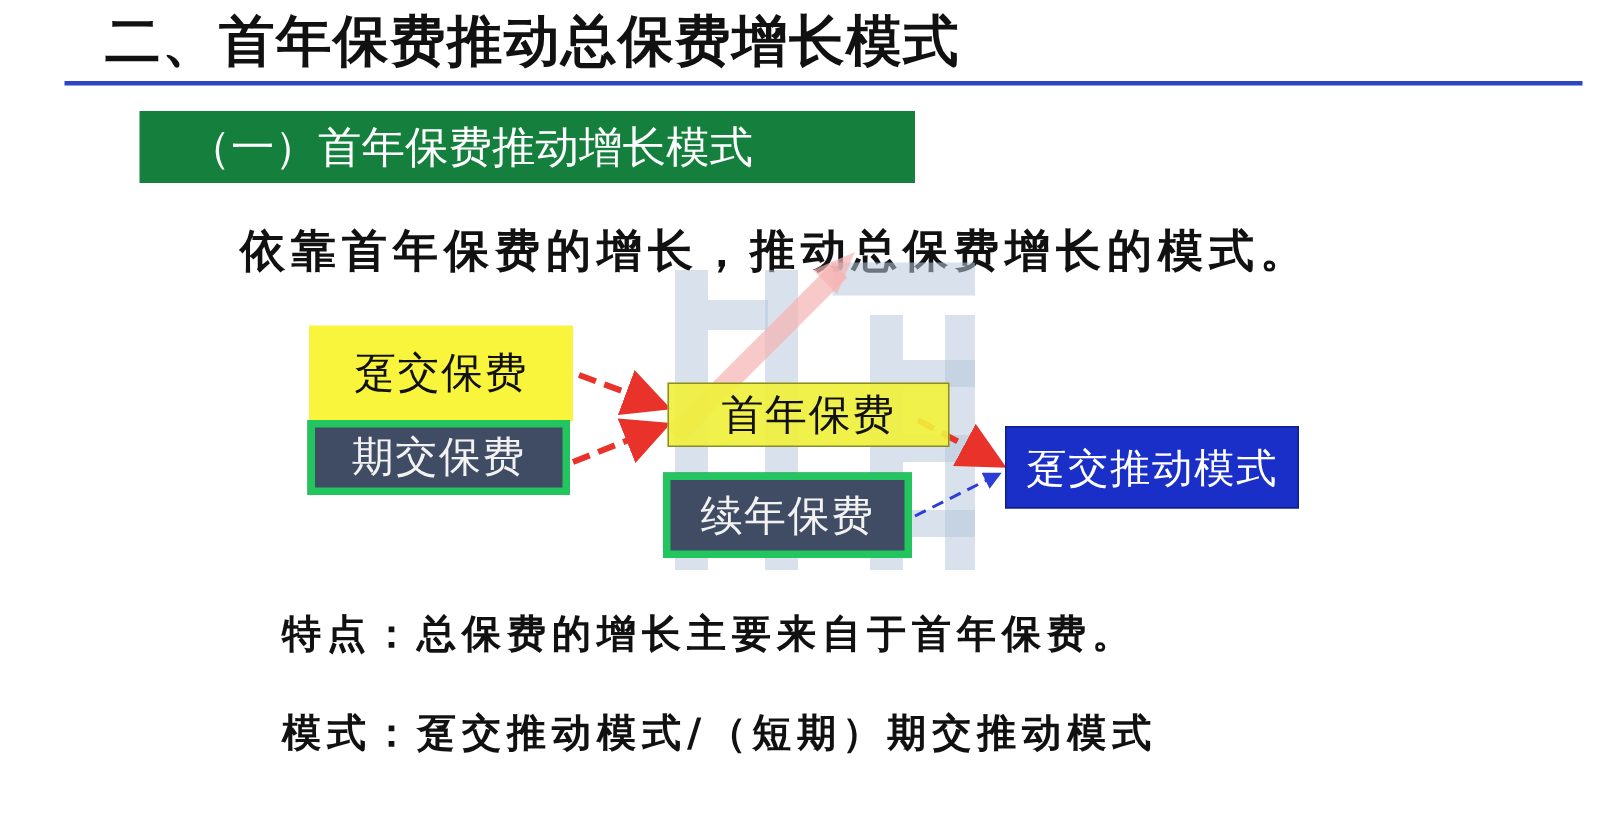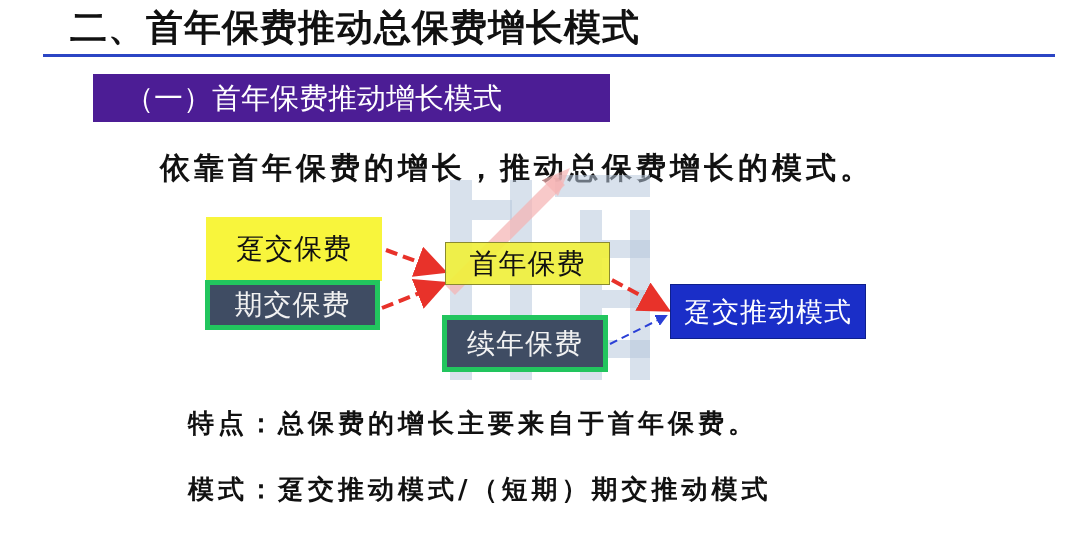--- a/index.html
+++ b/index.html
@@ -10,21 +10,21 @@
     }
     .abs { position: absolute; }
     #title {
       left: 70px; top: 4px; font-size: 37px; font-weight: bold; color: #111;
       letter-spacing: 1px; white-space: nowrap; line-height: 48px; text-align: center;
     }
     #title-rule {
       left: 43px; top: 54px; width: 1012px; height: 3px; background: #2b45c4;
     }
     #subtitle-box {
-      left: 93px; top: 74px; width: 517px; height: 48px; background: #4c1d95;
+      left: 93px; top: 74px; width: 517px; height: 48px; background: #15803d;
       color: #fff; font-size: 29px; line-height: 48px; white-space: nowrap;
       box-sizing: border-box; padding-left: 32px;
       font-family: "DejaVu Sans", sans-serif;
     }
     #definition {
       left: 160px; top: 146px; font-size: 30px; color: #111; white-space: nowrap;
       font-family: "DejaVu Serif", "Liberation Serif", serif; font-weight: bold;
       letter-spacing: 4px; line-height: 44px;
     }
     
@@ -35,21 +35,21 @@
       position: absolute; box-sizing: border-box; display: flex; align-items: center;
       justify-content: center; font-size: 28px; white-space: nowrap;
       font-family: "DejaVu Serif", "Liberation Serif", serif; letter-spacing: 1px;
     }
     .yellow { background: #f8f53c; color: #111; }
     .yellow-b { background: rgba(240,240,60,0.92); color: #111; border: 1px solid #8a8a30; }
     .dark { background: #3f4c63; color: #f2f2f2; border: 5px solid #22c55e; }
     .blue { background: #1a2ec8; color: #fff; border: 1px solid #0e1f8c; font-family: "DejaVu Sans", sans-serif; }
     #lump-box { left: 206px; top: 217px; width: 176px; height: 64px; }
     #periodic-box { left: 205px; top: 280px; width: 175px; height: 50px; }
-    #first-year-box { left: 445px; top: 242px; width: 165px; height: 43px; }
+    #first-year-box { left: 445px; top: 255px; width: 188px; height: 43px; }
     #renewal-box { left: 442px; top: 315px; width: 166px; height: 57px; }
     #total-box { left: 670px; top: 284px; width: 196px; height: 55px; font-size: 27px; }
     #arrows { position: absolute; left: 0; top: 0; width: 1080px; height: 547px; pointer-events: none; }
     .note {
       font-size: 26px; color: #111; white-space: nowrap;
       font-family: "DejaVu Serif", "Liberation Serif", serif; font-weight: bold;
       letter-spacing: 4px; line-height: 40px;
     }
     #feature-line { left: 188px; top: 403px; }
     #mode-line { left: 188px; top: 457px; margin-top: 12px; }

